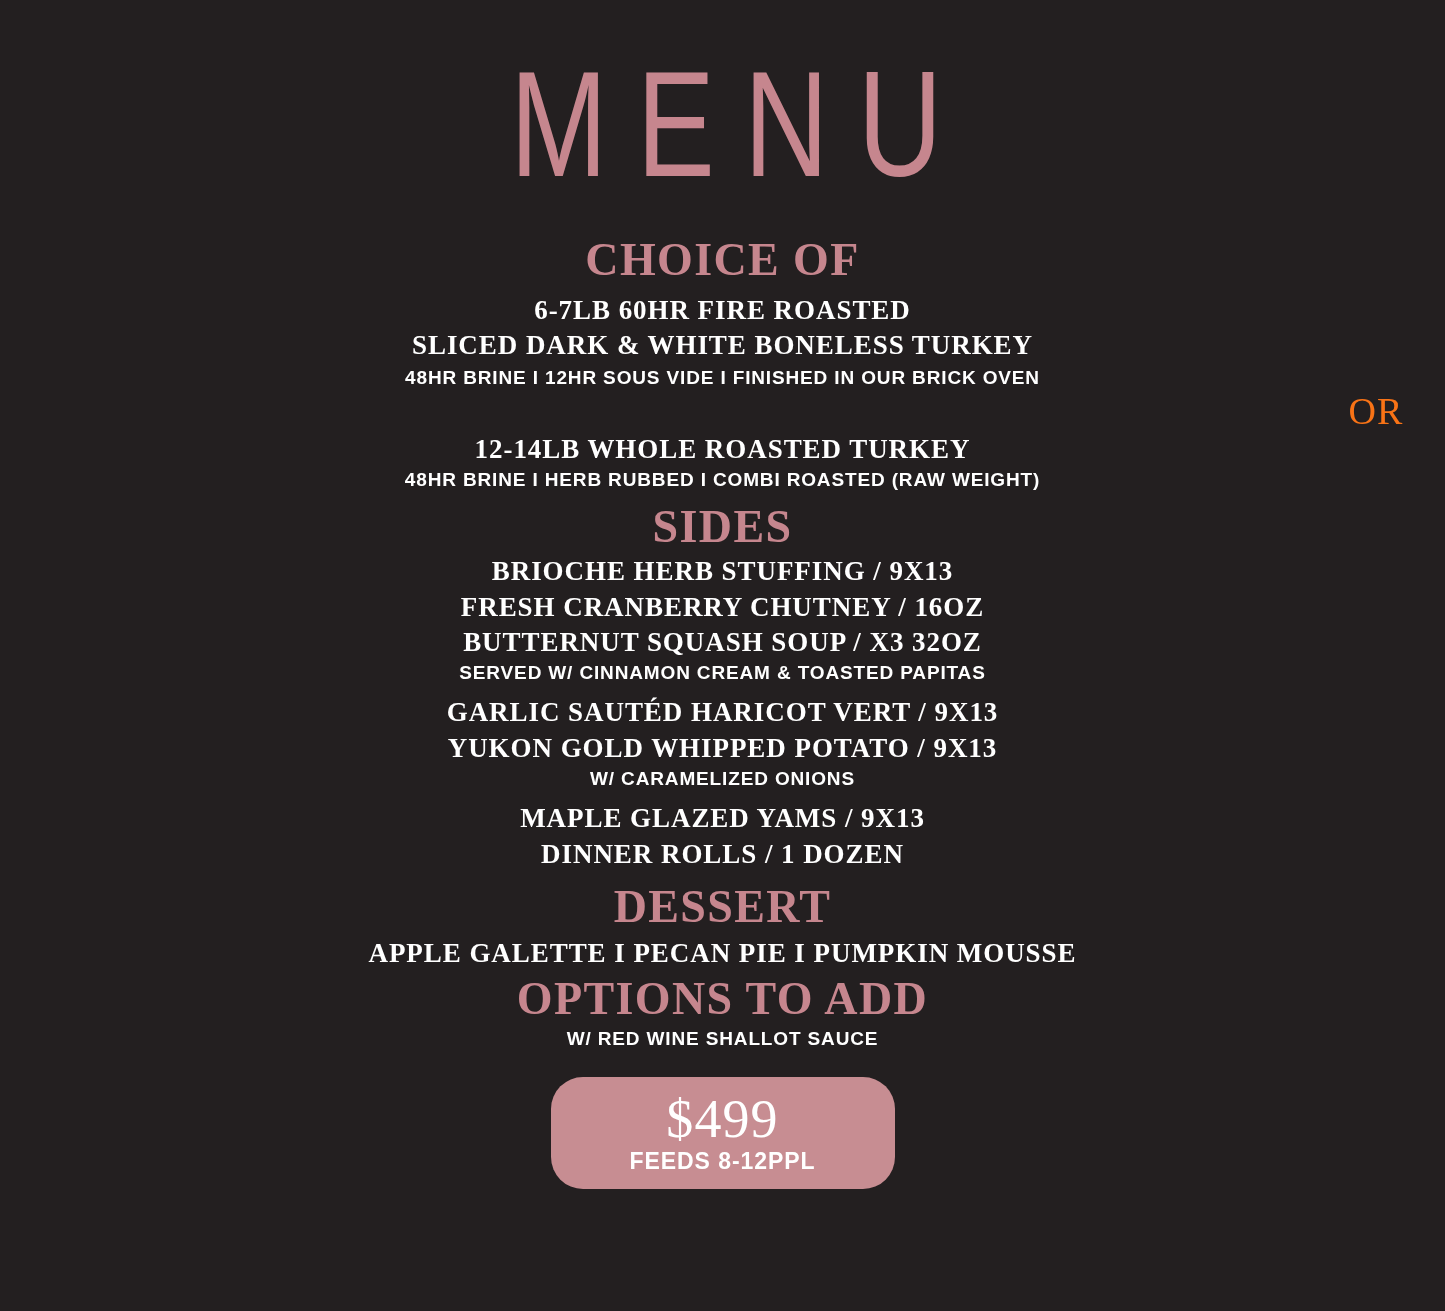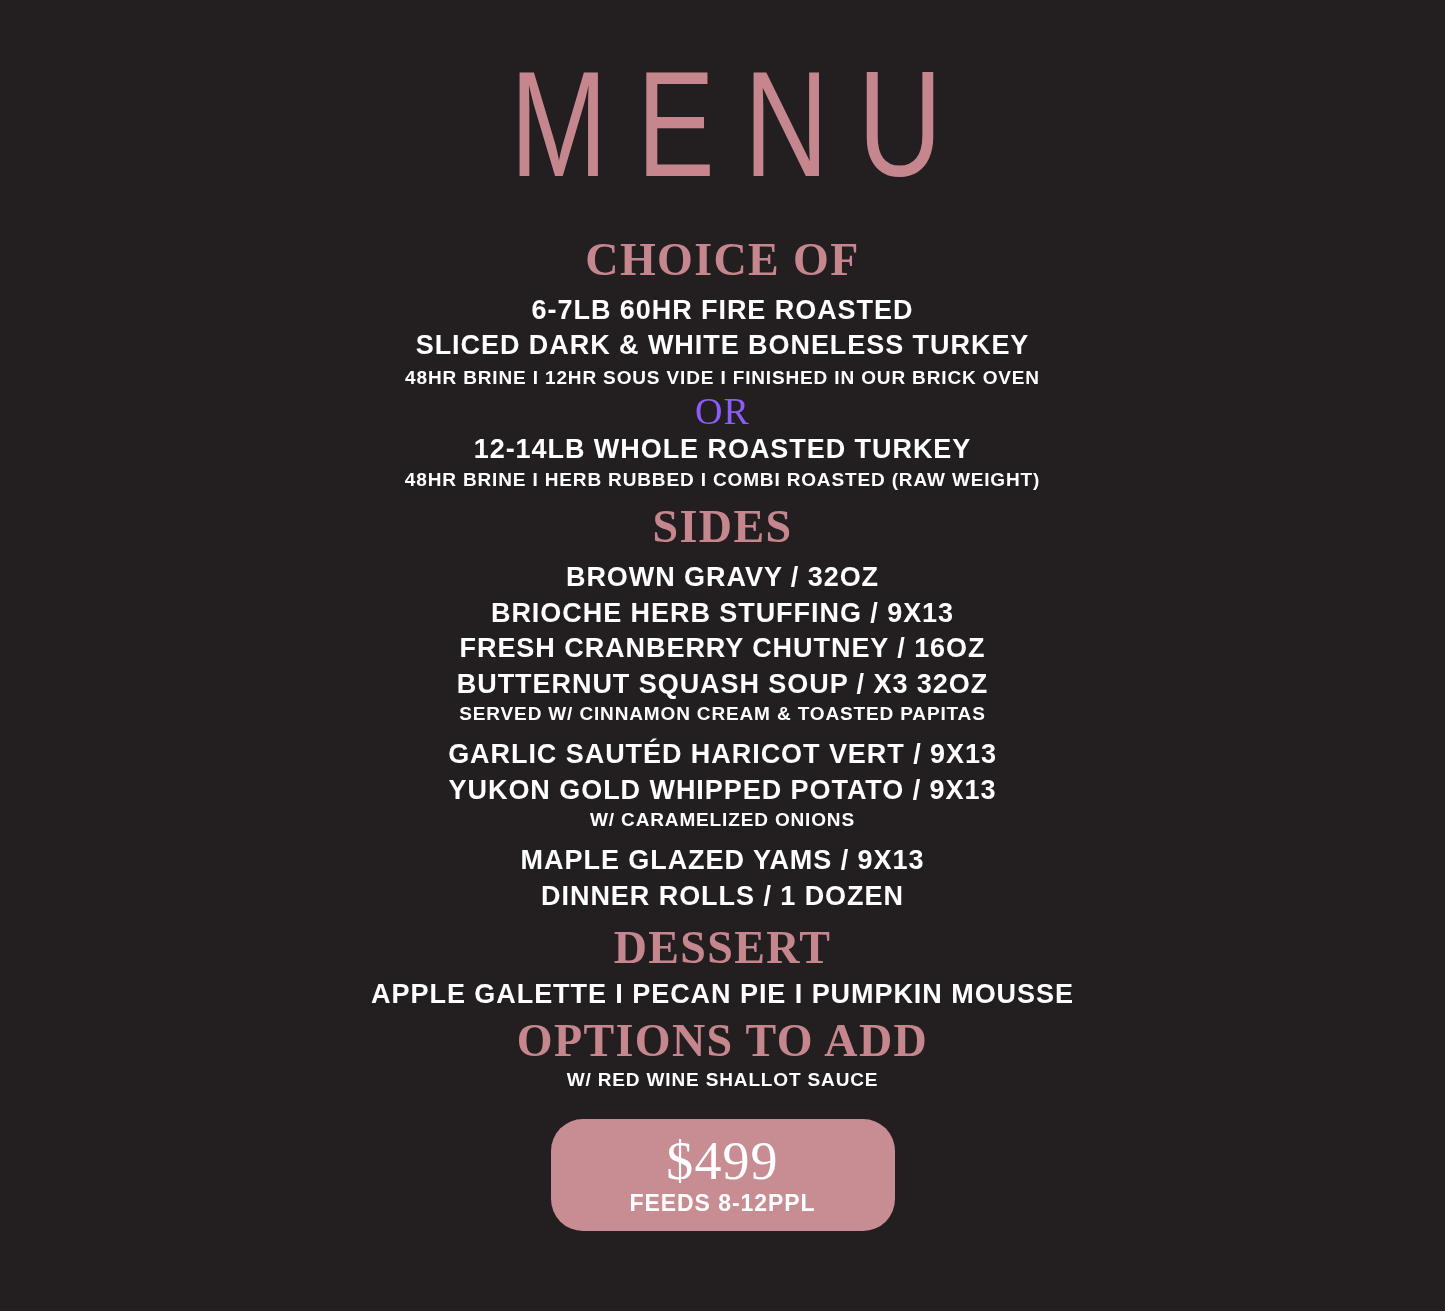--- a/index.html
+++ b/index.html
@@ -44,28 +44,30 @@
   .h-choice  { margin-top: 28px; }
   .h-sides   { margin-top: 6px; }
   .h-dessert { margin-top: 6px; }
   .h-options { }
   .or-label {
     font-family: "Liberation Serif", serif;
     font-weight: 400;
     font-size: 38px;
     line-height: 1.1;
     letter-spacing: 0.03em;
-    color: #8b5cf6;
+    color: #f97316;
+    text-align: right;
   }
   .item-main {
     font-weight: 700;
     font-size: 27px;
     line-height: 1.32;
     letter-spacing: 0.035em;
     color: #ffffff;
+    font-family: Liberation Serif, serif;
   }
   .item-note {
     font-weight: 700;
     font-size: 19px;
     line-height: 1.3;
     letter-spacing: 0.045em;
     color: #ffffff;
   }
   .first-line   { margin-top: 6px; }
   .note-gap     { margin-top: 2px; }
@@ -108,21 +110,20 @@
 
   <div class="section-heading h-choice">CHOICE OF</div>
   <div class="item-main first-line">6-7LB 60HR FIRE ROASTED</div>
   <div class="item-main">SLICED DARK &amp; WHITE BONELESS TURKEY</div>
   <div class="item-note note-gap">48HR BRINE I 12HR SOUS VIDE I FINISHED IN OUR BRICK OVEN</div>
   <div class="or-label">OR</div>
   <div class="item-main">12-14LB WHOLE ROASTED TURKEY</div>
   <div class="item-note">48HR BRINE I HERB RUBBED I COMBI ROASTED (RAW WEIGHT)</div>
 
   <div class="section-heading h-sides">SIDES</div>
-  <div class="item-main first-line">BROWN GRAVY / 32OZ</div>
   <div class="item-main">BRIOCHE HERB STUFFING / 9X13</div>
   <div class="item-main">FRESH CRANBERRY CHUTNEY / 16OZ</div>
   <div class="item-main">BUTTERNUT SQUASH SOUP / X3 32OZ</div>
   <div class="item-note">SERVED W/ CINNAMON CREAM &amp; TOASTED PAPITAS</div>
   <div class="item-main group-gap">GARLIC SAUTÉD HARICOT VERT / 9X13</div>
   <div class="item-main">YUKON GOLD WHIPPED POTATO / 9X13</div>
   <div class="item-note">W/ CARAMELIZED ONIONS</div>
   <div class="item-main group-gap">MAPLE GLAZED YAMS / 9X13</div>
   <div class="item-main">DINNER ROLLS / 1 DOZEN</div>
 

